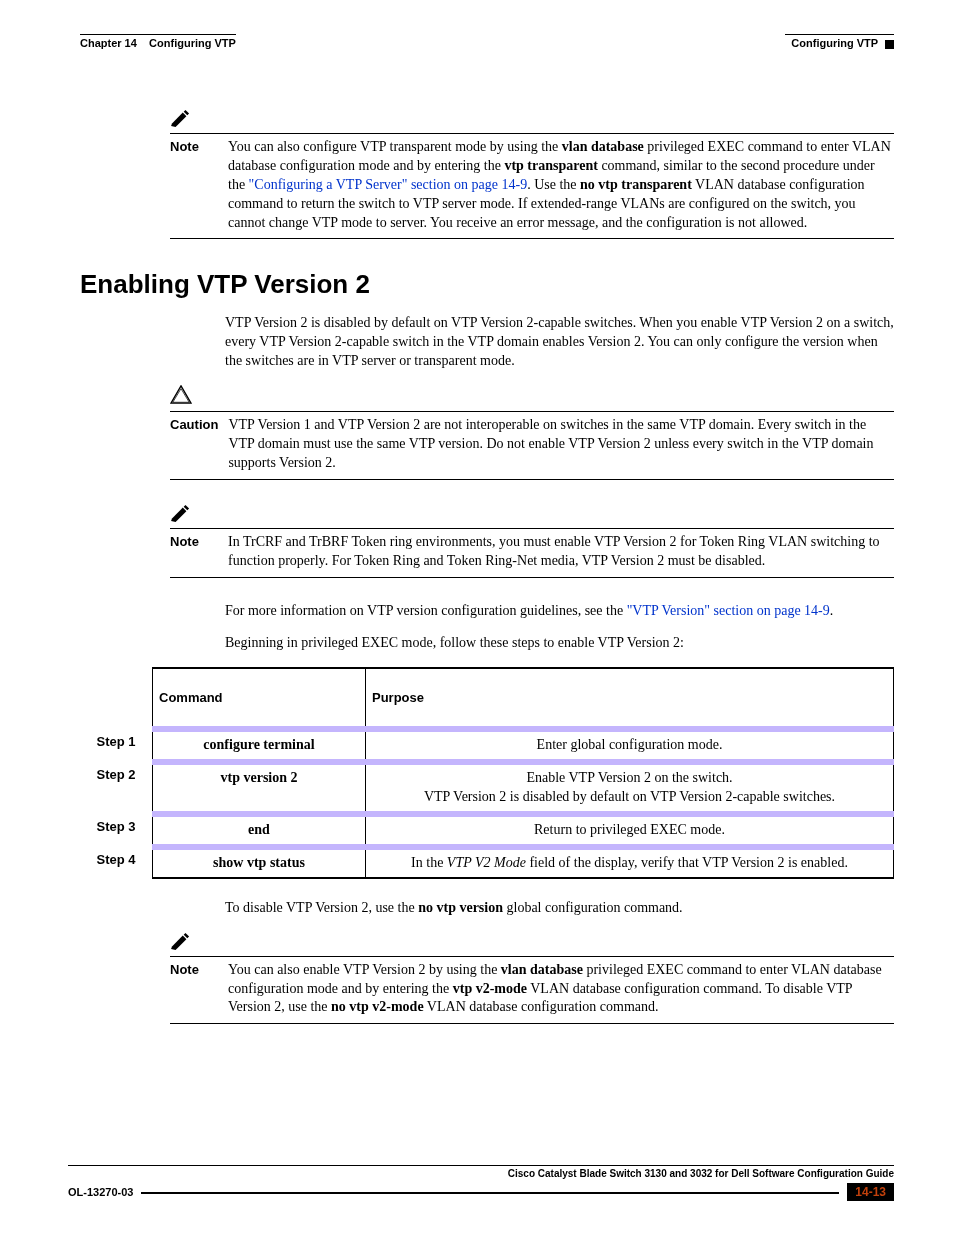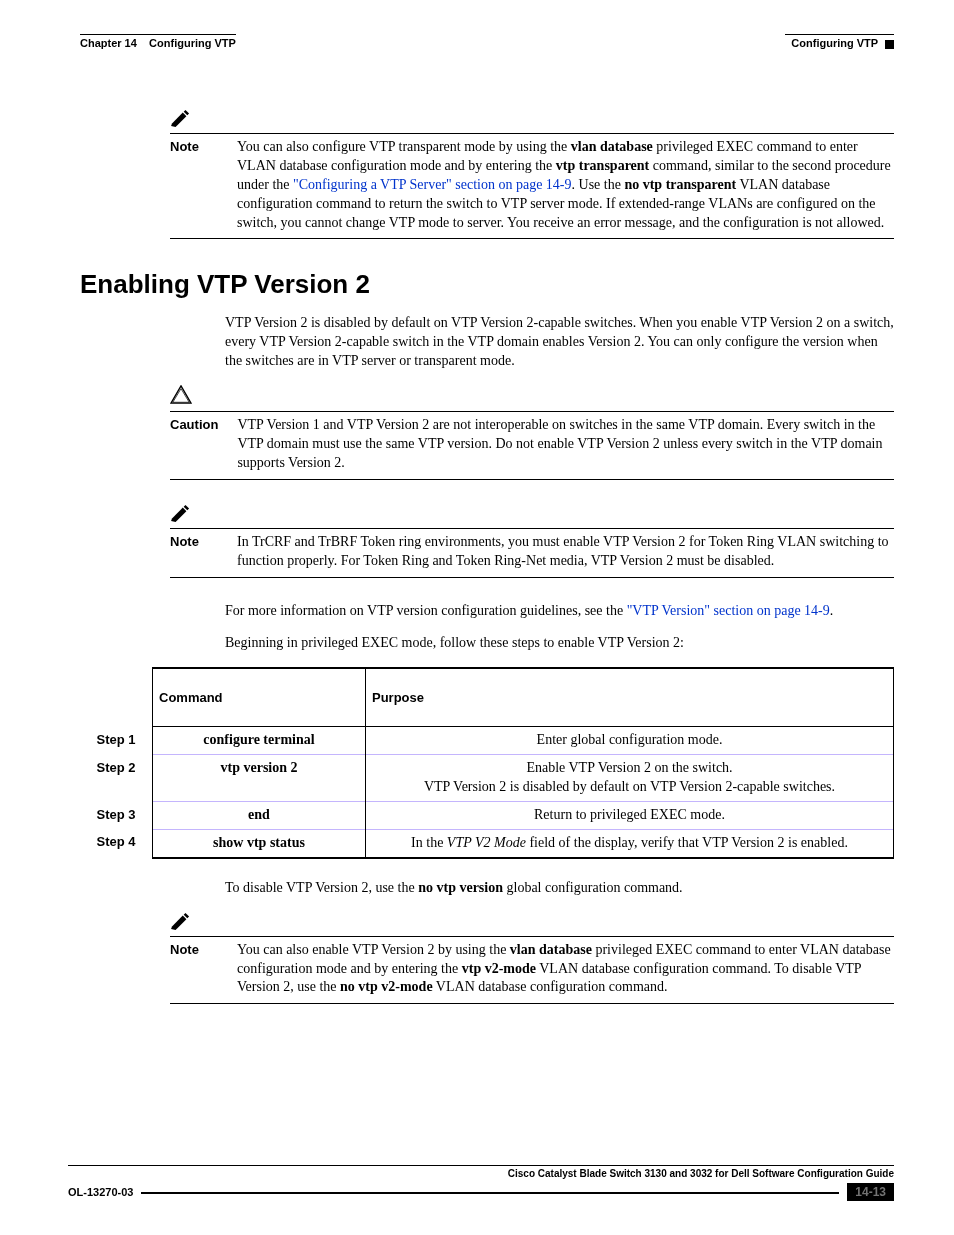--- a/index.html
+++ b/index.html
@@ -56,21 +56,21 @@
   }
   .admonition .icon {
     margin-bottom: 0px;
   }
   .admonition .rule {
     border-top: 1px solid #000;
     margin: 2px 0 4px 0;
   }
   .admonition .body {
     display: flex;
-    gap: 19px;
+    gap: 10px;
     line-height: 1.35;
   }
   .admonition .label {
     font-family: Arial, Helvetica, sans-serif;
     font-weight: bold;
     font-size: 13px;
     flex: 0 0 48px;
   }
   .admonition .text {
     flex: 1;
@@ -128,21 +128,21 @@
     border: none;
   }
   .steps-table th.stepcol { border: none; width: 60px; }
   .steps-table td.cmd { font-weight: bold; width: 200px; }
   .steps-table tr.lastrow td.cmd,
   .steps-table tr.lastrow td.purpose {
     border-bottom: 2px solid #000;
   }
   .steps-table tr.sep td.cmd,
   .steps-table tr.sep td.purpose {
-    border-top: 1px solid #c4b5fd;
+    border-top: 6px solid #c4b5fd;
   }
   .italic { font-style: italic; }
   .footer {
     position: absolute;
     bottom: 34px;
     left: 68px;
     right: 60px;
   }
   .footer .guide-line {
     border-top: 1px solid #000;
@@ -158,21 +158,21 @@
     align-items: center;
     margin-top: 4px;
   }
   .footer .docnum {
     font-family: Arial, Helvetica, sans-serif;
     font-weight: bold;
     font-size: 11px;
   }
   .footer .pagenum {
     background: #000;
-    color: #737373;
+    color: #c2410c;
     font-family: Arial, Helvetica, sans-serif;
     font-weight: bold;
     font-size: 12px;
     padding: 2px 8px;
   }
   .footer .midbar {
     flex: 1;
     border-top: 2px solid #000;
     margin: 0 8px;
     position: relative;

